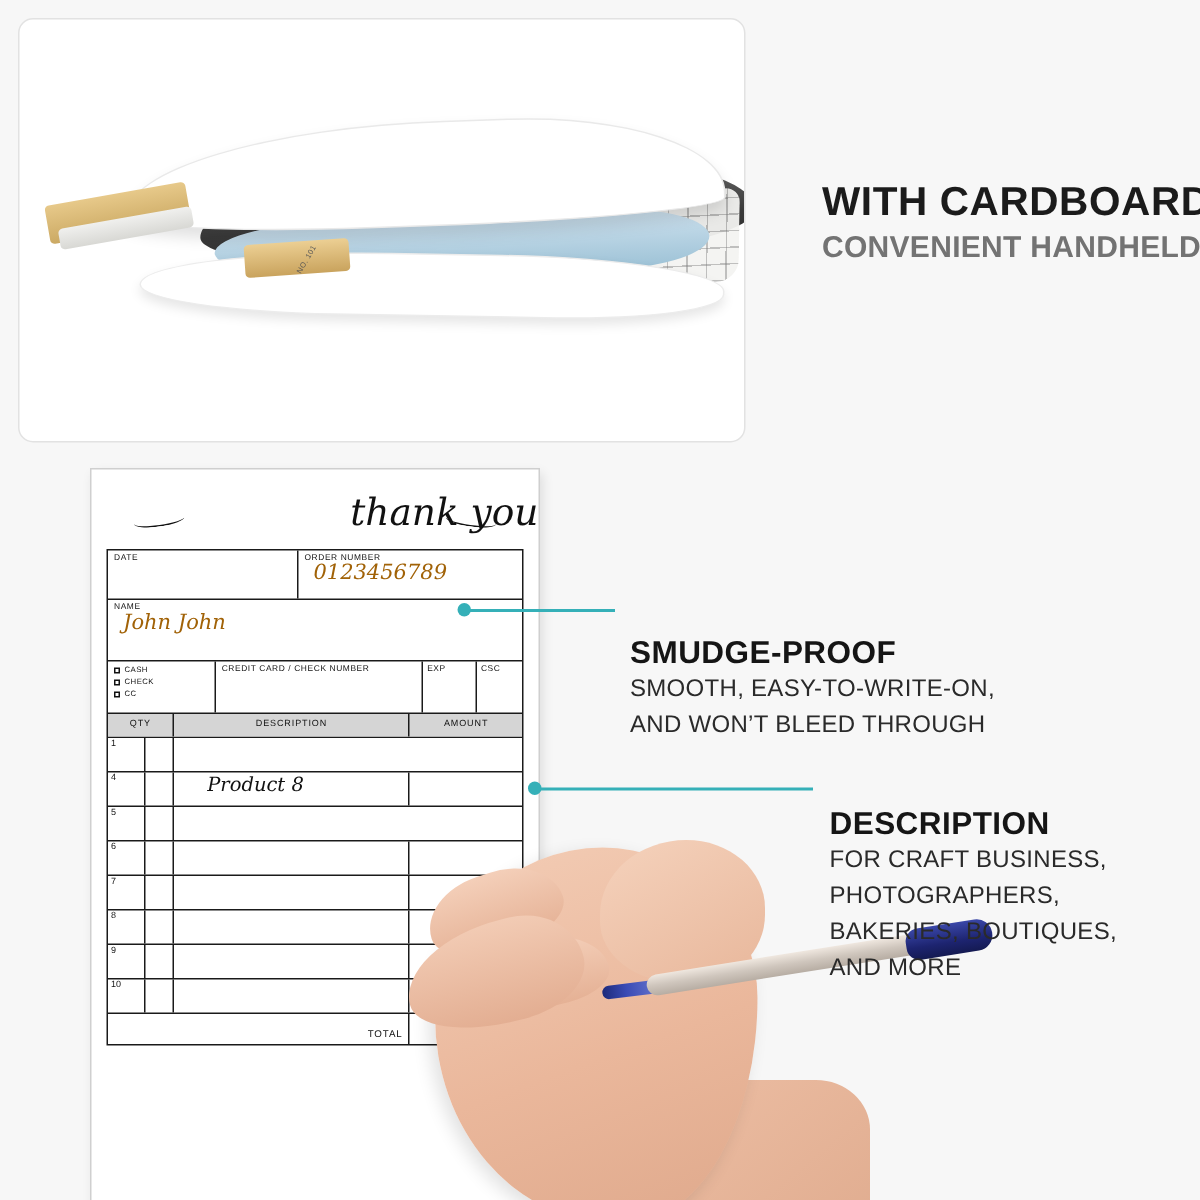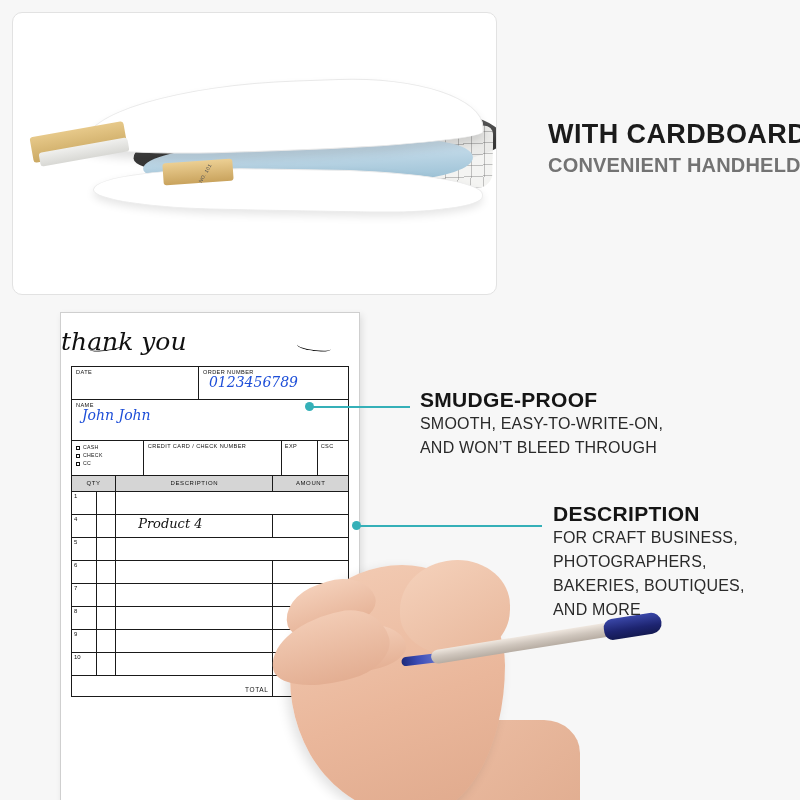--- a/index.html
+++ b/index.html
@@ -91,39 +91,39 @@
   }
 
   
   .receipt {
     position:absolute; left:60px; top:312px; width:300px; height:495px;
     background:#ffffff; border:1px solid #cfcfcf;
     box-shadow:2px 3px 7px rgba(0,0,0,0.10);
     overflow:hidden;
   }
   .thankyou {
-    text-align:left; font-family:"DejaVu Serif", serif;
+    text-align:right; font-family:"DejaVu Serif", serif;
     font-style:italic; font-size:25px; color:#111; padding:14px 0 4px 0;
     position:relative;
   }
   .thankyou:before, .thankyou:after {
     content:""; position:absolute; top:30px; width:34px; height:7px;
     border-bottom:1.6px solid #111; border-radius:50%;
   }
   .thankyou:before { left:28px; transform:rotate(-8deg); }
   .thankyou:after  { right:28px; transform:rotate(8deg); }
 
   .frm { border:1px solid #1a1a1a; margin:6px 10px 0 10px; }
   .row { display:flex; border-bottom:1px solid #1a1a1a; }
   .row:last-child { border-bottom:none; }
   .cell { position:relative; padding:2px 4px 3px 4px; }
   .lbl { font-size:5.6px; letter-spacing:.4px; color:#111; }
   .hand {
     font-family:"DejaVu Serif", serif; font-style:italic;
-    font-size:14px; color:#1d4ed8; line-height:1; padding-left:6px;
+    font-size:14px; color:#a16207; line-height:1; padding-left:6px;
   }
   .c-date { width:46%; border-right:1px solid #1a1a1a; height:32px; }
   .c-order { width:54%; height:32px; }
 
   .c-name { width:100%; height:40px; }
 
   .pay { display:flex; height:34px; }
   .pay-left { width:26%; border-right:1px solid #1a1a1a; padding:2px 4px; }
   .pay-mid { width:50%; border-right:1px solid #1a1a1a; padding:2px 4px; }
   .pay-exp { width:13%; border-right:1px solid #1a1a1a; padding:2px 3px; }
@@ -214,21 +214,21 @@
     border-radius:6px 3px 3px 6px;
     transform:rotate(2deg);
   }
   .pen-cap {
     position:absolute; left:205px; top:0px; width:58px; height:21px;
     background:linear-gradient(180deg,#3a47a8 0%,#1d2470 60%,#141a52 100%);
     border-radius:9px 11px 11px 9px;
   }
 
   
-  .callout { position:absolute; }
+  .callout { position:absolute;margin-top:36px; }
   .co-title { font-size:21px; font-weight:bold; color:#151515; letter-spacing:.3px; }
   .co-body { font-size:16px; color:#2a2a2a; line-height:1.5; letter-spacing:.2px; }
 
   .leader { position:absolute; height:2px; background:#35b0b8; }
   .dot {
     position:absolute; width:9px; height:9px; border-radius:50%;
     background:#35b0b8;
   }
   .co1 { left:420px; top:388px; width:300px; }
   .co2 { left:553px; top:502px; width:245px; }
@@ -312,21 +312,21 @@
     <div id="items">
         <div class="item">
           <div class="i-no">1</div>
           <div class="i-qty"></div>
           <div class="i-amt"></div>
         </div>
         <div class="item">
           <div class="i-no">4</div>
           <div class="i-qty"></div>
           <div class="i-desc">
-            <span>Product 4</span>
+            <span>Product 8</span>
           </div>
           <div class="i-amt"></div>
         </div>
         <div class="item">
           <div class="i-no">5</div>
           <div class="i-qty"></div>
           <div class="i-amt"></div>
         </div>
         <div class="item">
           <div class="i-no">6</div>

